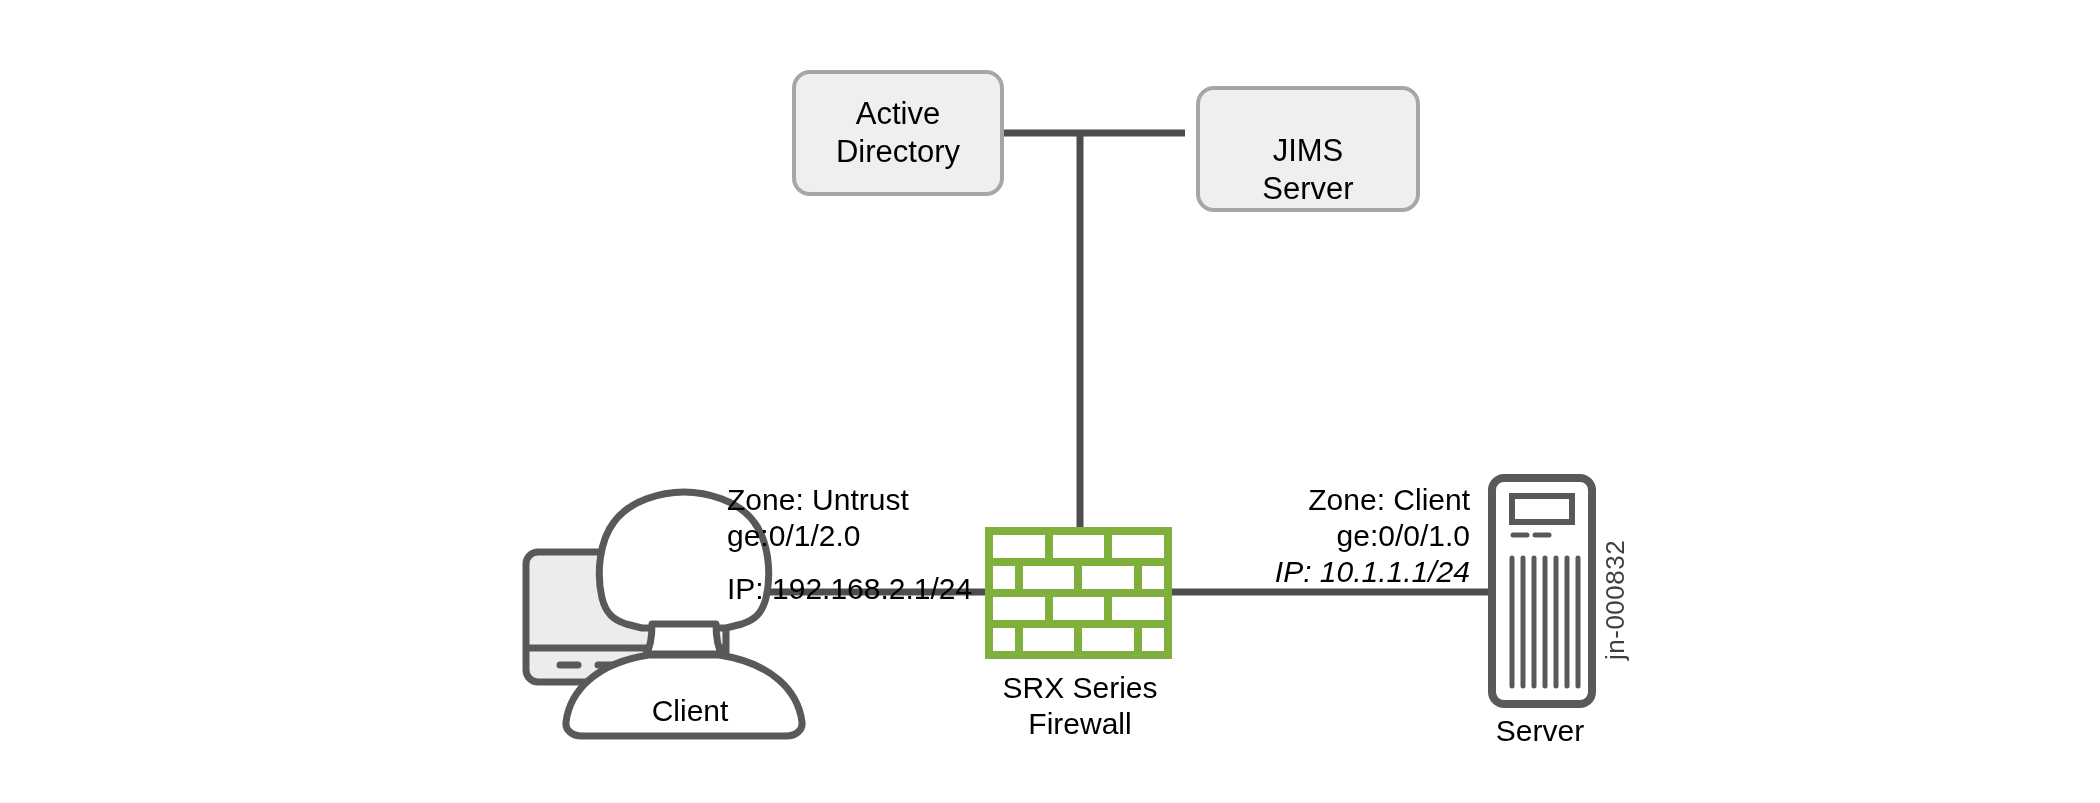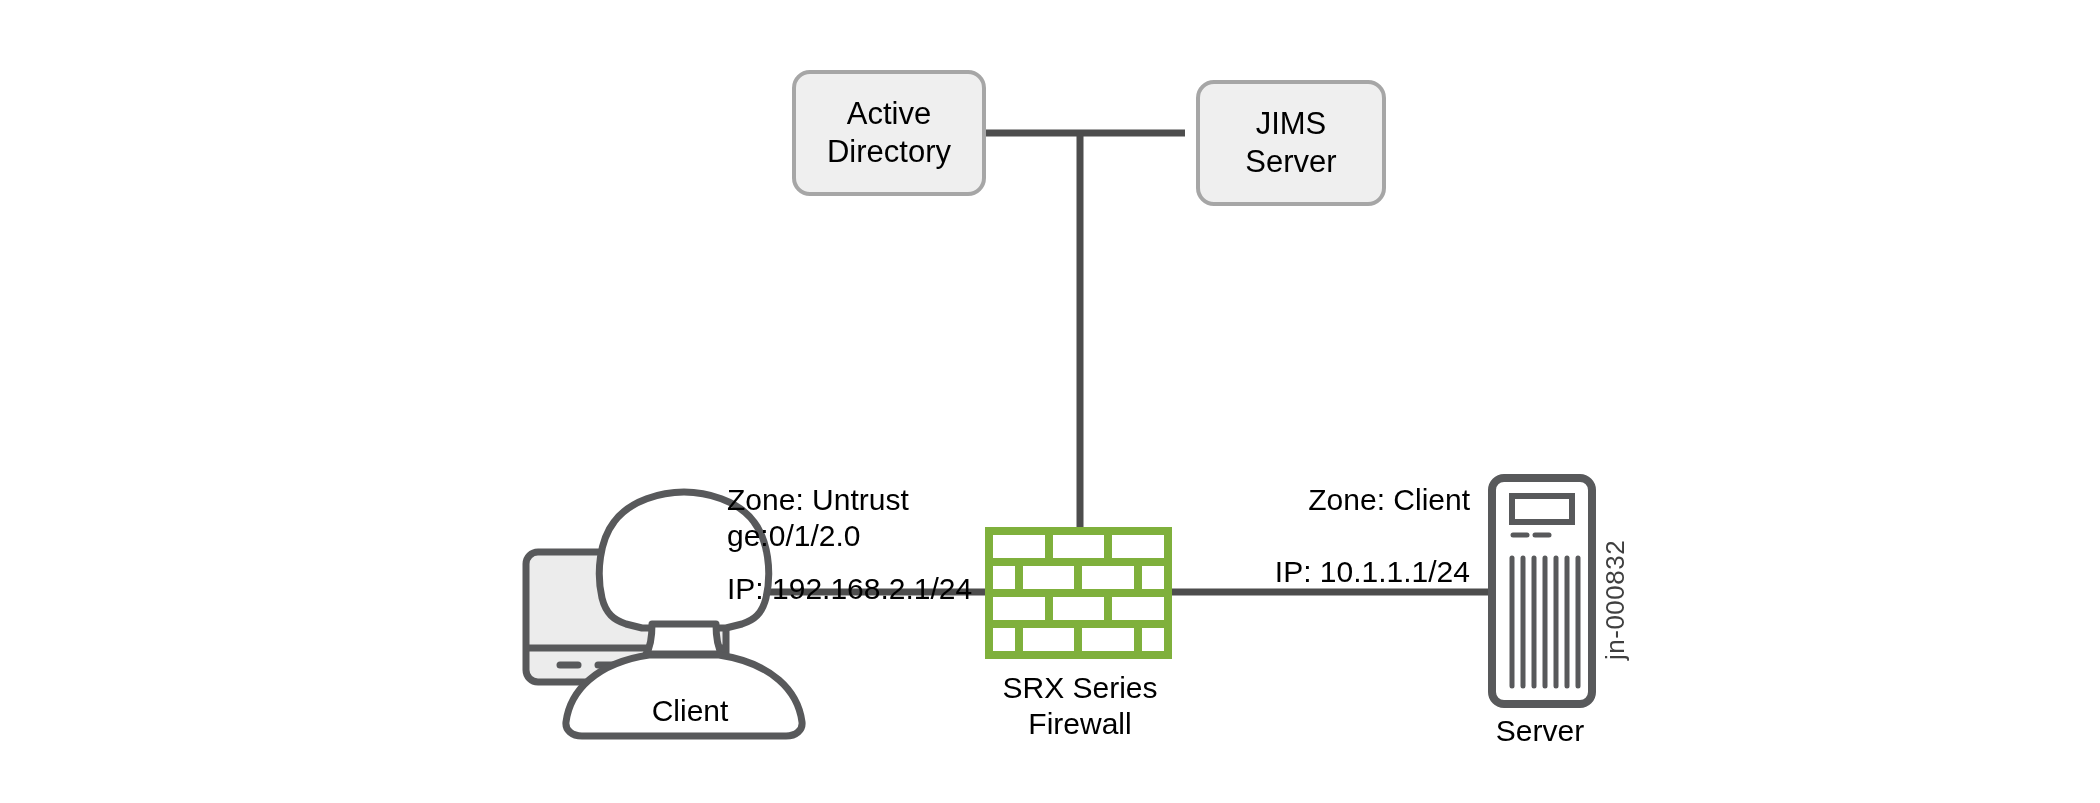--- a/index.html
+++ b/index.html
@@ -206,36 +206,37 @@
       <line x1="1512" y1="558" x2="1512" y2="686" stroke="#58595b" stroke-width="5" stroke-linecap="round"></line>
       <line x1="1523" y1="558" x2="1523" y2="686" stroke="#58595b" stroke-width="5" stroke-linecap="round"></line>
       <line x1="1534" y1="558" x2="1534" y2="686" stroke="#58595b" stroke-width="5" stroke-linecap="round"></line>
       <line x1="1545" y1="558" x2="1545" y2="686" stroke="#58595b" stroke-width="5" stroke-linecap="round"></line>
       <line x1="1556" y1="558" x2="1556" y2="686" stroke="#58595b" stroke-width="5" stroke-linecap="round"></line>
       <line x1="1567" y1="558" x2="1567" y2="686" stroke="#58595b" stroke-width="5" stroke-linecap="round"></line>
       <line x1="1578" y1="558" x2="1578" y2="686" stroke="#58595b" stroke-width="5" stroke-linecap="round"></line>
     </g>
   </svg>
 
-  <div class="node-box" id="ad-box" style="left:792px; top:70px; width:194px; height:126px;">
+  <div class="node-box" id="ad-box" style="left:792px; top:70px; width:212px; height:126px;">
     <span class="box-label">Active
 Directory</span>
   </div>
 
-  <div class="node-box" id="jims-box" style="left:1196px; top:80px; width:190px; height:126px;">
+  <div class="node-box" id="jims-box" style="left:1196px; top:86px; width:224px; height:126px;align-items:flex-end;">
     <span class="box-label">JIMS
 Server</span>
   </div>
 
   <div class="txt left" id="untrust-zone" style="left:727px; top:482px;">Zone: Untrust</div>
   <div class="txt left" id="untrust-if" style="left:727px; top:518px;">ge:0/1/2.0</div>
   <div class="txt left" id="untrust-ip" style="left:727px; top:554px;margin-top:17px;">IP: 192.168.2.1/24</div>
 
   <div class="txt right" id="trust-zone" style="left:1180px; top:482px; width:290px;">Zone: Client</div>
-  <div class="txt right" id="trust-ip" style="left:1180px; top:554px; width:290px;">IP: 10.1.1.1/24</div>
+  <div class="txt right" id="trust-if" style="left:1180px; top:518px; width:290px;">ge:0/0/1.0</div>
+  <div class="txt right" id="trust-ip" style="left:1180px; top:554px; width:290px;font-style:italic;">IP: 10.1.1.1/24</div>
 
   <div class="txt center" id="client-caption" style="left:500px; top:693px; width:380px;">Client</div>
 
   <div class="txt center" id="firewall-caption" style="left:920px; top:670px; width:320px;">SRX Series
 Firewall</div>
 
   <div class="txt center" id="server-caption" style="left:1400px; top:713px; width:280px;">Server</div>
 
   <div id="watermark">jn-000832</div>
 

